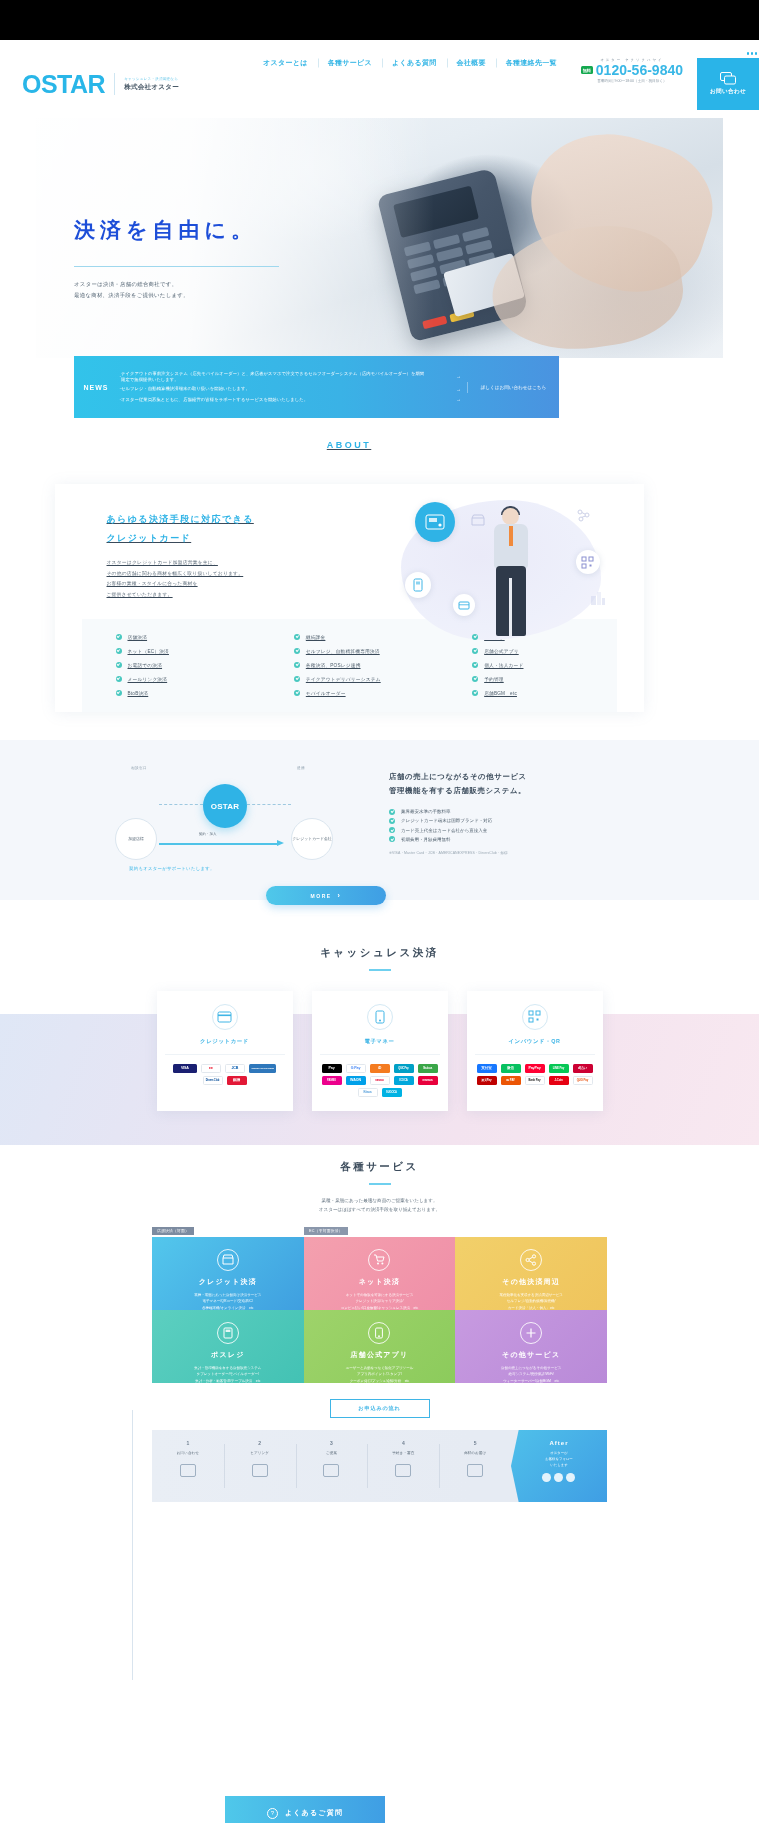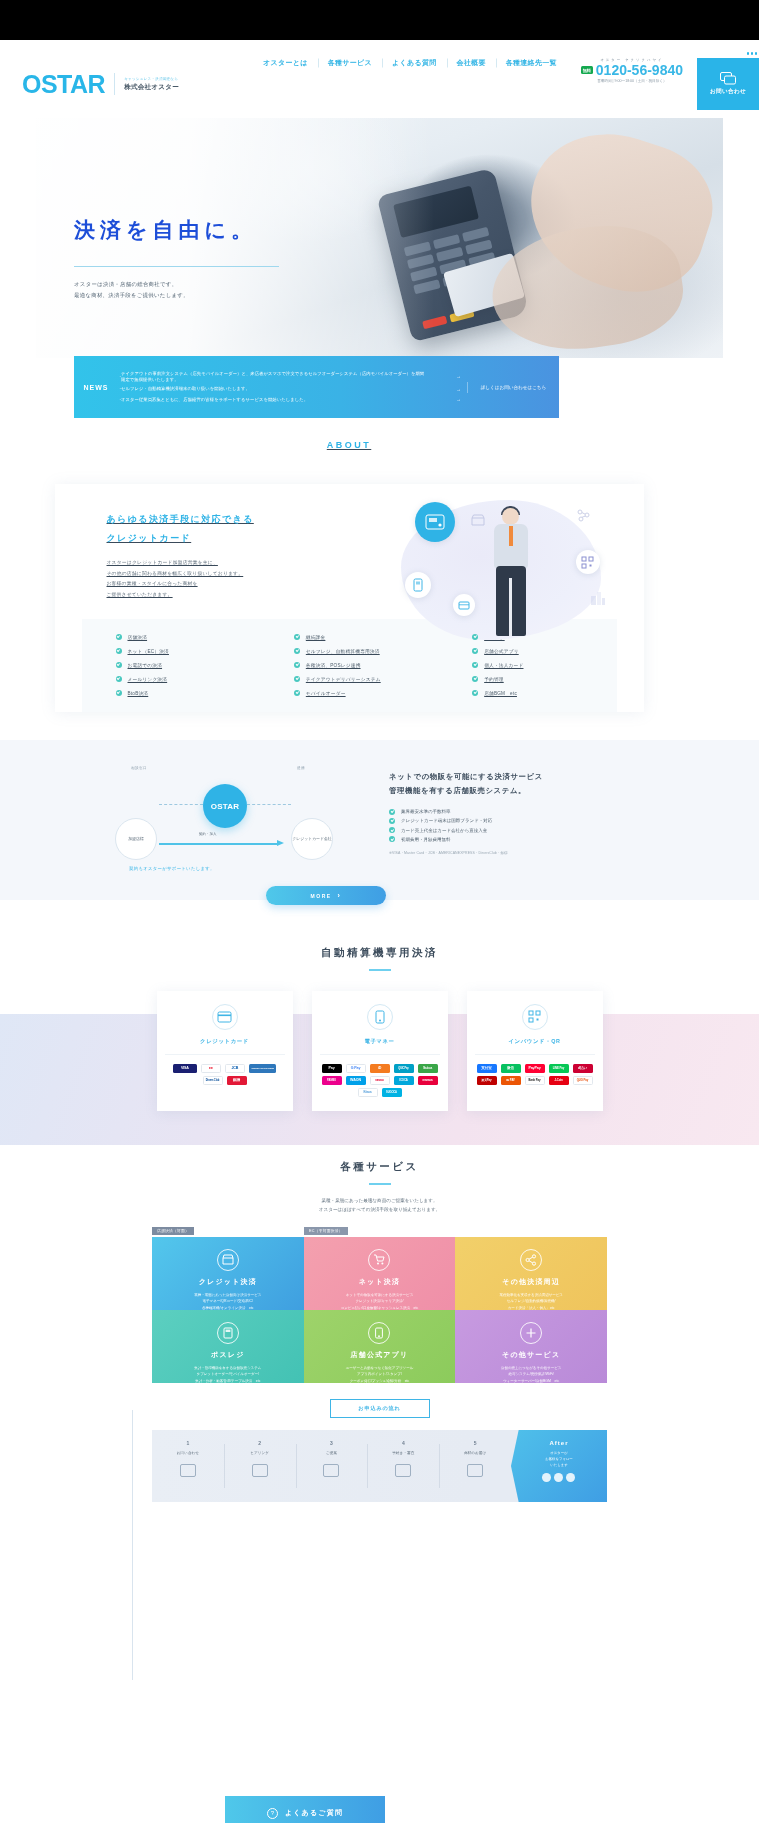--- a/index.html
+++ b/index.html
@@ -562,21 +562,21 @@
         <div class="dg-arrow">
           <div class="lbl">契約・加入</div>
           <div class="bar"></div>
             <div class="tip"></div>
         </div>
         <div class="dg-note">契約もオスターがサポートいたします。</div>
       </div>
 
       <div class="sup-right">
         <h4>
-          <span>ネットでの物販を可能にする決済サービス</span><br>
+          <span>店舗の売上につながるその他サービス</span><br>
           <span>管理機能を有する店舗販売システム。</span>
         </h4>
         <div class="sup-ul">
           <div class="sup-li">
               <span class="chk"></span>
               <span>業界最安水準の手数料率</span>
             </div>
           <div class="sup-li">
               <span class="chk"></span>
               <span>クレジットカード端末は国際ブランド・対応</span>
@@ -592,21 +592,21 @@
         </div>
         <div class="sup-note">※VISA・Master Card・JCB・AMERICANEXPRESS・DinersClub・銀聯</div>
       </div>
     </div>
   </div>
 
   <div class="more-btn">MORE</div>
 
   <div class="paysec">
     <div class="paysec-bg"></div>
-    <div class="pay-title">自動精算機専用決済</div>
+    <div class="pay-title">キャッシュレス決済</div>
     <div class="pay-uline"></div>
     <div class="pay-cards">
 
       <div class="pay-card">
         <div class="pay-ic">
           <svg width="15" height="12" viewBox="0 0 15 12">
               <rect x="1" y="1" width="13" height="10" rx="1.5" stroke="#3fb5e6" fill="none"></rect>
               <rect x="1" y="3.5" width="13" height="1.6" fill="#3fb5e6"></rect>
             </svg>
         </div>

